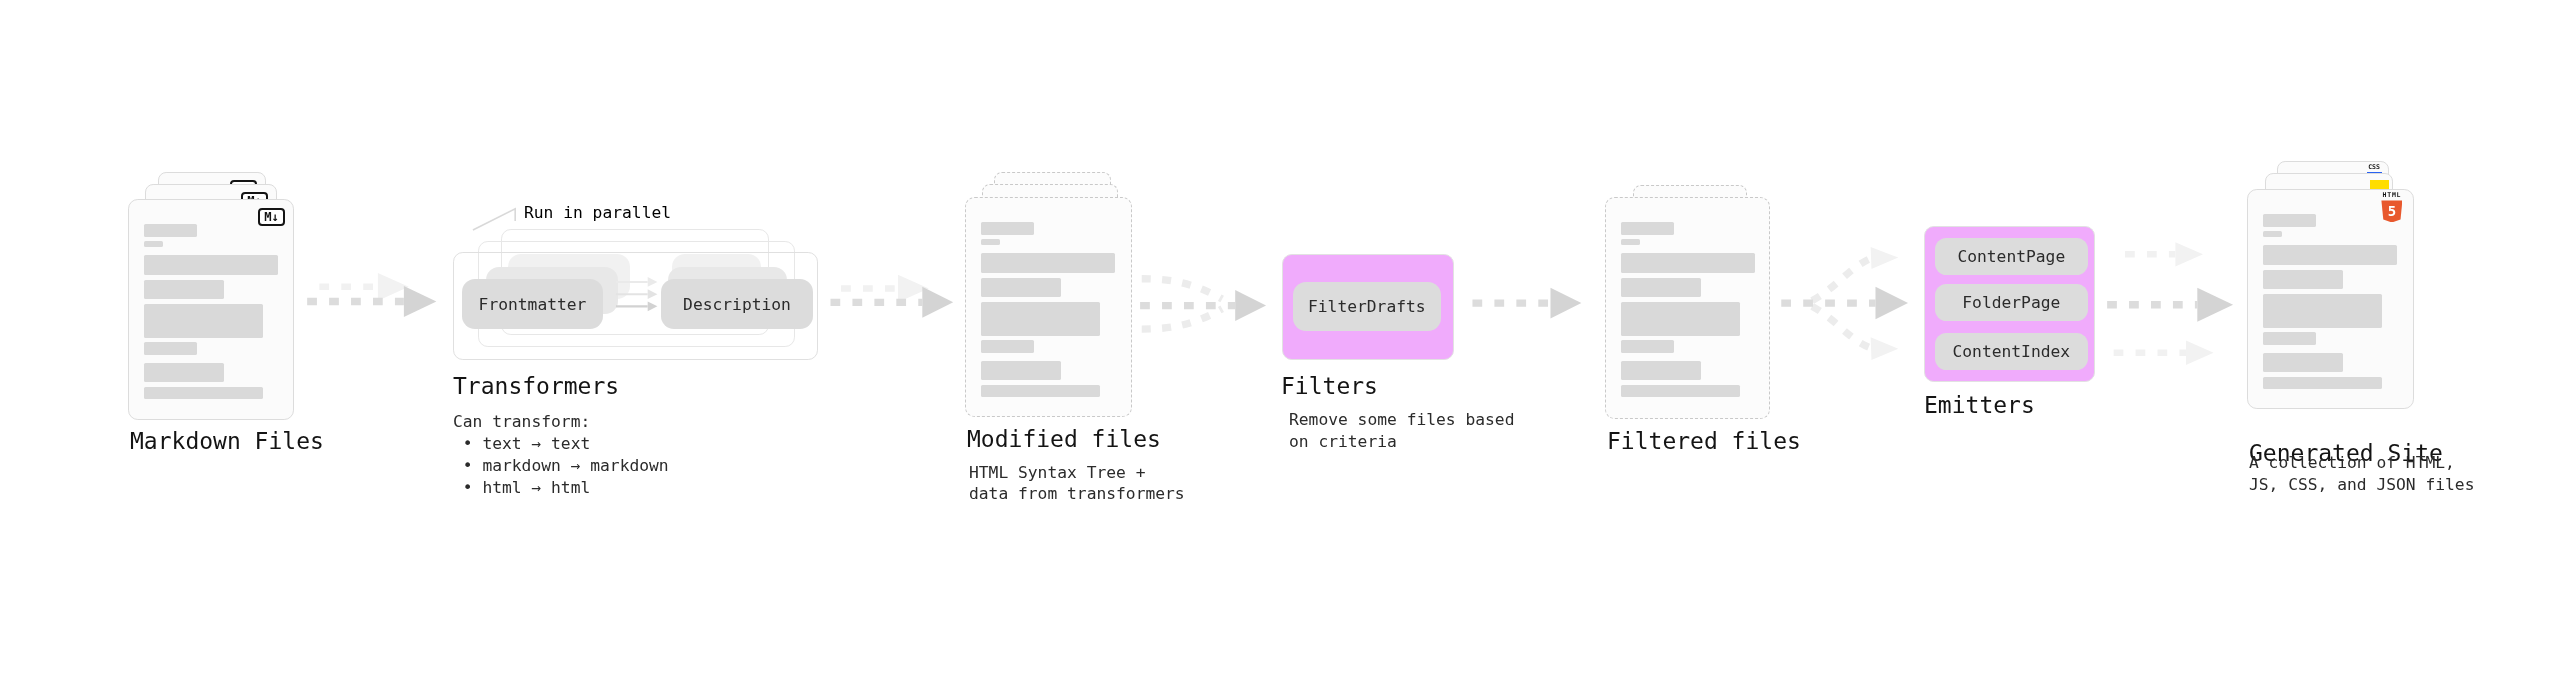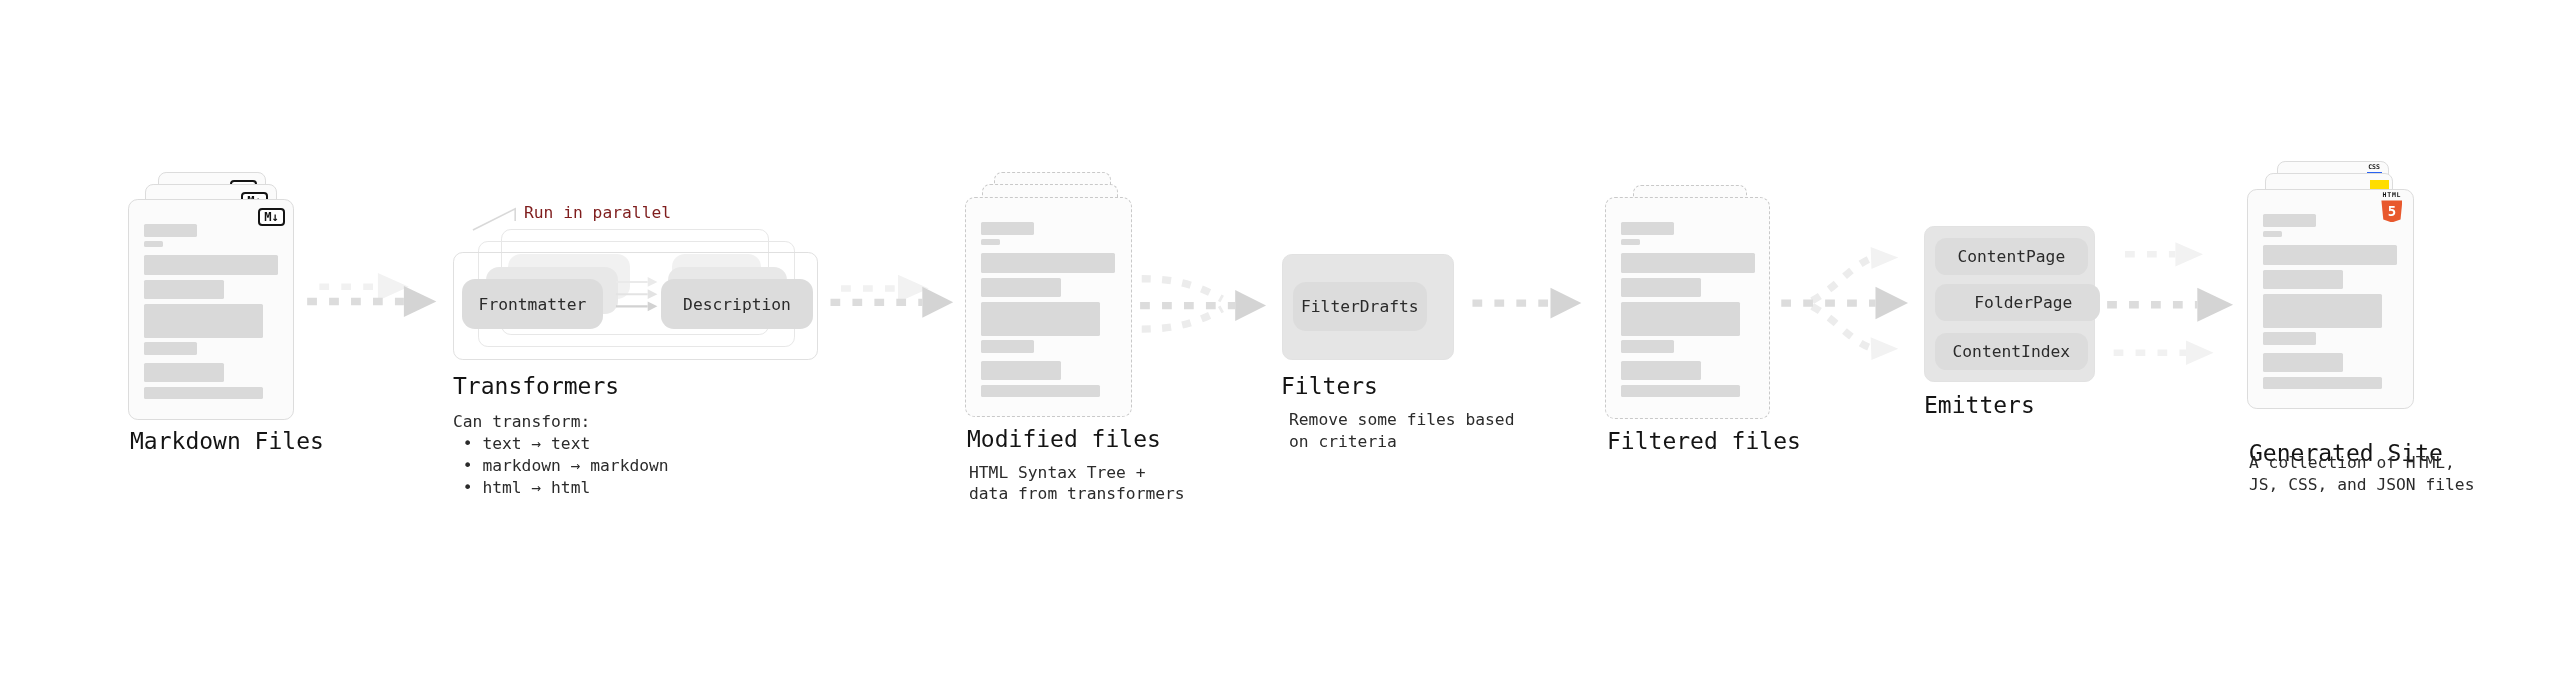--- a/index.html
+++ b/index.html
@@ -3,42 +3,42 @@
 <meta charset="utf-8">
 <style>
   html,body{margin:0;padding:0;background:#ffffff;}
   #canvas{
     position:relative;width:2576px;height:681px;background:#ffffff;
     font-family:"DejaVu Sans Mono","Liberation Mono",monospace;overflow:hidden;
   }
   
   .file-card{position:absolute;background:#fbfbfb;border:1.6px solid #dcdcdc;border-radius:9.8px;box-sizing:border-box;}
   .file-card.dashed{border:1.6px dashed #c9c9c9;background:#fcfcfc;}
-  .panel-card{position:absolute;background:#e5e5e5;border:1.6px solid #e2e2e2;border-radius:9.8px;box-sizing:border-box;}
+  .panel-card{position:absolute;background:#f0abfc;border:1.6px solid #e2e2e2;border-radius:9.8px;box-sizing:border-box;}
   .layer-card{position:absolute;background:transparent;border:1.6px solid #e7e7e7;border-radius:9.8px;box-sizing:border-box;}
   
   .bar{position:absolute;background:#d9d9d9;border-radius:1.6px;}
   .b1{left:15.4px;top:24.4px;width:53px;height:13px;}
   .b2{left:15.4px;top:41px;width:18.7px;height:5.7px;}
   .b3{left:15.4px;top:55px;width:134px;height:20.3px;}
   .b4{left:15.4px;top:80px;width:80px;height:18.7px;}
   .b5{left:15.4px;top:104px;width:119px;height:34px;}
   .b6{left:15.4px;top:142px;width:53px;height:13px;}
   .b7{left:15.4px;top:163px;width:80px;height:18.7px;}
   .b8{left:15.4px;top:187px;width:119px;height:12.2px;}
   
   .pill{position:absolute;background:#dcdcdc;border-radius:13px;display:flex;align-items:center;justify-content:center;
         font-size:16.3px;color:#2b2b2b;letter-spacing:0;}
   .pill.ghost1{background:#e8e8e8;}
   .pill.ghost2{background:#f1f1f1;}
   .pill.small{border-radius:11.4px;}
   
   .stage-title{position:absolute;font-size:23px;color:#141414;white-space:pre;}
   .stage-sub{position:absolute;font-size:16.3px;line-height:22px;color:#2b2b2b;white-space:pre;}
-  .annotation{position:absolute;font-size:16.3px;color:#7f1d1d;white-space:pre;}
+  .annotation{position:absolute;font-size:16.3px;color:#000000;white-space:pre;}
   
   .md-badge{position:absolute;height:18px;box-sizing:border-box;border:2.4px solid #141414;border-radius:4.1px;background:#ffffff;
             display:flex;align-items:center;justify-content:center;font-weight:bold;font-size:12.2px;color:#141414;padding:0 4.1px;}
   .css-badge{position:absolute;font-size:6.5px;font-weight:bold;color:#141414;line-height:7.3px;border-bottom:2.4px solid #2962f1;padding:0 1.6px 0.8px 1.6px;}
   .js-badge{position:absolute;width:18.7px;height:9px;background:#ffdd00;}
   .html5-badge{position:absolute;width:21px;text-align:center;}
   .html5-word{font-size:6.5px;font-weight:bold;color:#141414;letter-spacing:0.8px;line-height:7.3px;}
   .html5-shield{width:21px;height:22px;margin-top:0.8px;background:#e8582d;clip-path:polygon(0 0,100% 0,91% 87%,50% 100%,9% 87%);
             color:#ffffff;font-size:14px;font-weight:bold;display:flex;align-items:center;justify-content:center;}
   
@@ -99,42 +99,42 @@
     <div class="bar b5"></div>
     <div class="bar b6"></div>
     <div class="bar b7"></div>
     <div class="bar b8"></div>
   </div>
   <div class="stage-title" style="left:967px;top:426px;">Modified files</div>
   <div class="stage-sub" style="left:969px;top:462px;line-height:21px;">HTML Syntax Tree +
 data from transformers</div>
 
   <div class="panel-card" style="left:1282px;top:254px;width:172px;height:106px;">
-    <div class="pill" style="left:9.8px;top:27px;width:134px;height:49px;">FilterDrafts</div>
+    <div class="pill" style="left:9.8px;top:27px;width:148px;height:49px;">FilterDrafts</div>
   </div>
   <div class="stage-title" style="left:1281px;top:373px;">Filters</div>
   <div class="stage-sub" style="left:1281px;top:409px;margin-left:8px;">Remove some files based
 on criteria</div>
 
   <div class="file-card dashed" style="left:1633px;top:185px;width:114px;height:73px;border-radius:8.1px;"></div>
   <div class="file-card dashed" style="left:1605px;top:197px;width:165px;height:222px;">
     <div class="bar b1"></div>
     <div class="bar b2"></div>
     <div class="bar b3"></div>
     <div class="bar b4"></div>
     <div class="bar b5"></div>
     <div class="bar b6"></div>
     <div class="bar b7"></div>
     <div class="bar b8"></div>
   </div>
   <div class="stage-title" style="left:1607px;top:428px;">Filtered files</div>
 
   <div class="panel-card" style="left:1924px;top:226px;width:171px;height:156px;">
     <div class="pill small" style="left:9.8px;top:11.4px;width:153px;height:37px;">ContentPage</div>
-    <div class="pill small" style="left:9.8px;top:57px;width:153px;height:37px;padding-left:12px;">FolderPage</div>
+    <div class="pill small" style="left:9.8px;top:57px;width:153px;height:37px;">FolderPage</div>
     <div class="pill small" style="left:9.8px;top:106px;width:153px;height:37px;">ContentIndex</div>
   </div>
   <div class="stage-title" style="left:1924px;top:392px;">Emitters</div>
 
   <div class="file-card" style="left:2277px;top:161px;width:112px;height:73px;border-radius:8.1px;">
     <div class="css-badge" style="right:6.5px;top:2.4px;">CSS</div>
   </div>
   <div class="file-card" style="left:2265px;top:173px;width:128px;height:81px;border-radius:8.1px;">
     <div class="js-badge" style="right:3.3px;top:5.7px;"></div>
   </div>

